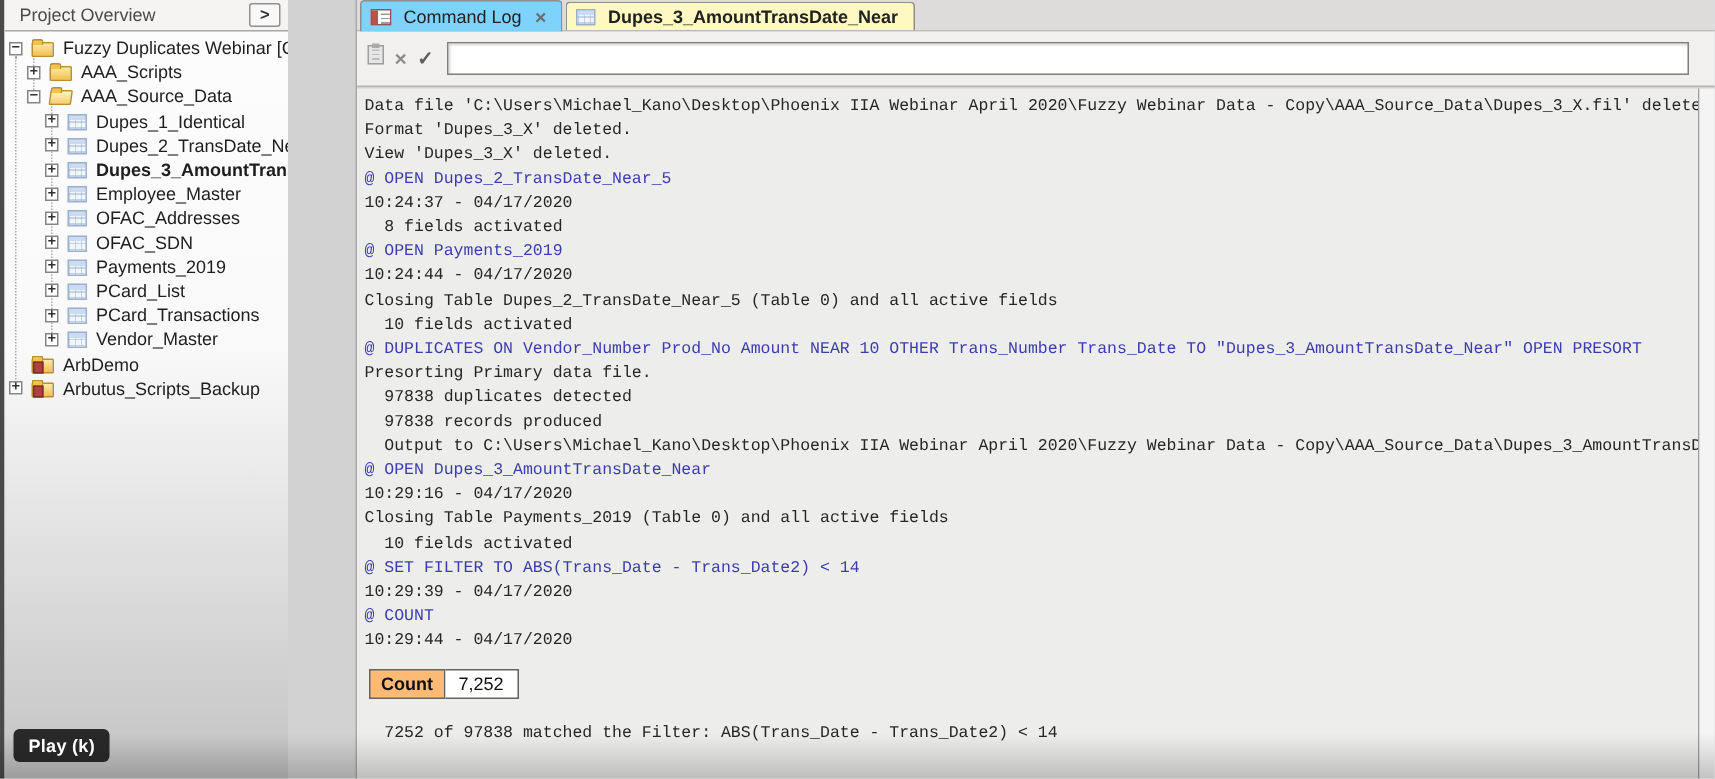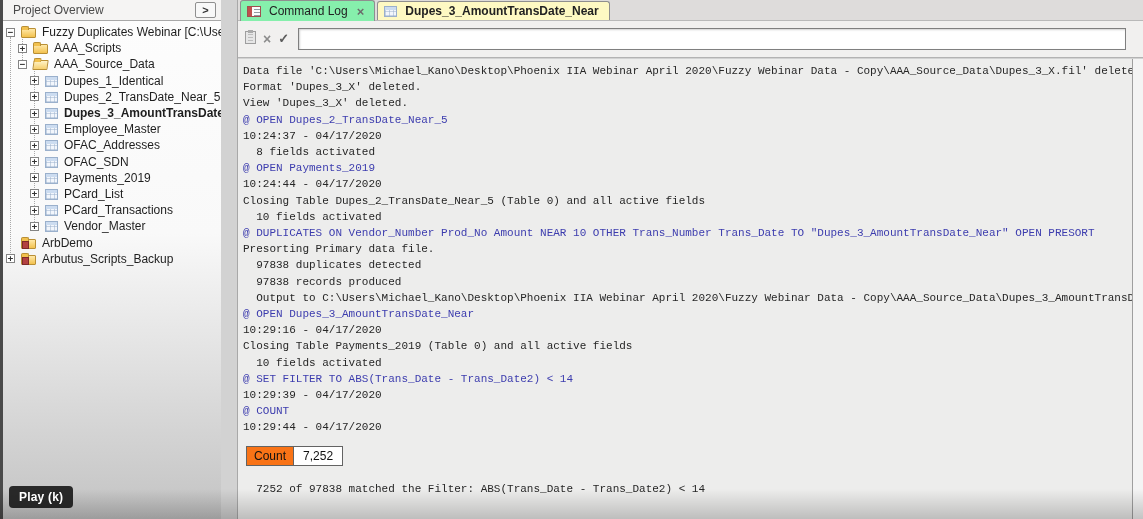--- a/index.html
+++ b/index.html
@@ -7,21 +7,21 @@
   body {
     position:relative; overflow:hidden; background:#d2d2d2;
     font-family:"Liberation Sans", sans-serif;
   }
 
   
   #left-edge { position:absolute; left:0; top:0; width:3px; height:100%; background:#4a4a4a; }
 
   
   #sidebar {
-    position:absolute; left:3px; top:0; width:218px; height:100%;
+    position:absolute; left:3px; top:0; width:189px; height:100%;
     background:linear-gradient(180deg,#fdfdfd 0%,#f9f9f9 45%,#dfdfdf 72%,#c3c3c3 100%);
     overflow:hidden;
   }
   #sidebar-header { height:21px; background:#f5f4f3; border-bottom:1px solid #a8a8a8; position:relative; }
   #sidebar-title { position:absolute; left:10px; top:3px; font-size:12px; color:#4a4a4a; }
   #sidebar-collapse {
     position:absolute; right:5px; top:2px; width:21px; height:16px;
     border:1px solid #8f8f8f; background:#f8f8f8; border-radius:2px;
     font-size:11px; font-weight:bold; color:#333; text-align:center; line-height:14px; cursor:default;
   }
@@ -58,21 +58,21 @@
   .bold { font-weight:bold; }
 
   
   #main { position:absolute; left:237px; top:0; width:906px; height:519px; border-left:1px solid #a8a8a8; }
   #tab-bar { height:21px; background:#dedcdb; border-bottom:1px solid #b9b9b9; display:flex; align-items:flex-end; padding-left:2px; }
   .tab {
     display:flex; align-items:center; height:19px; padding:0 10px 0 6px; margin-right:2px;
     border:1px solid #8f8f8f; border-bottom:none; border-radius:3px 3px 0 0;
     background:#fef9c3; font-size:12px; color:#222; cursor:default;
   }
-  .tab.active { background:#86efac; height:21px; margin-bottom:-1px; }
+  .tab.active { background:#7dd3fc; height:21px; margin-bottom:-1px; }
   .tab-label { margin-left:2px; }
   .tab-close { color:#6b6b6b; font-weight:bold; font-size:13px; margin-left:9px; }
 
   #command-bar {
     height:37px; background:#f1f0ef; border-bottom:1px solid #b3b3b3;
     display:flex; align-items:center; padding-left:7px;
   }
   .cmd-btn { flex:none; margin-right:7px; text-align:center; cursor:default; }
   .ic-clipboard { width:11px; height:13px; border:1px solid #9e9e9e; background:#e6e6e6; position:relative; display:inline-block; }
   .ic-clipboard::before { content:""; position:absolute; top:-2px; left:2px; width:5px; height:3px; background:#aaa; }
@@ -89,21 +89,21 @@
   #log-area {
     position:absolute; top:59px; left:0; right:10px; bottom:0;
     background:#ededec; border-right:1px solid #9f9f9f; overflow:hidden; padding:4px 0 0 5px;
   }
   #log-gutter { position:absolute; top:59px; right:0; width:10px; bottom:0; background:#f4f4f4; }
   .log-line { font:11px/16.2px "Liberation Mono", monospace; white-space:pre; }
   .t-cmd { color:#3c3cae; }
   .t-out { color:#262626; }
 
   #count-box { display:inline-flex; margin:10px 0 0 3px; font-size:12px; }
-  #count-label { padding:2px 7px; border:1px solid #636363; background:#f97316; font-weight:normal; color:#111; }
+  #count-label { padding:2px 7px; border:1px solid #636363; background:#fdba74; font-weight:bold; color:#111; }
   #count-value { padding:2px 9px; border:1px solid #636363; border-left:none; background:#fff; color:#111; }
   #log-footer { margin-top:15px; font:11px/16px "Liberation Mono", monospace; white-space:pre; color:#262626; }
 
   
   #bottom-fade { position:absolute; left:0; bottom:0; width:100%; height:30px;
     background:linear-gradient(to top, rgba(0,0,0,.20), rgba(0,0,0,0)); pointer-events:none; z-index:5; }
   #play-tooltip {
     position:absolute; left:9px; top:486px; z-index:6;
     background:rgba(18,18,18,.88); color:#fff; font-size:12px; font-weight:bold;
     padding:4px 10px; border-radius:4px; letter-spacing:.2px;

